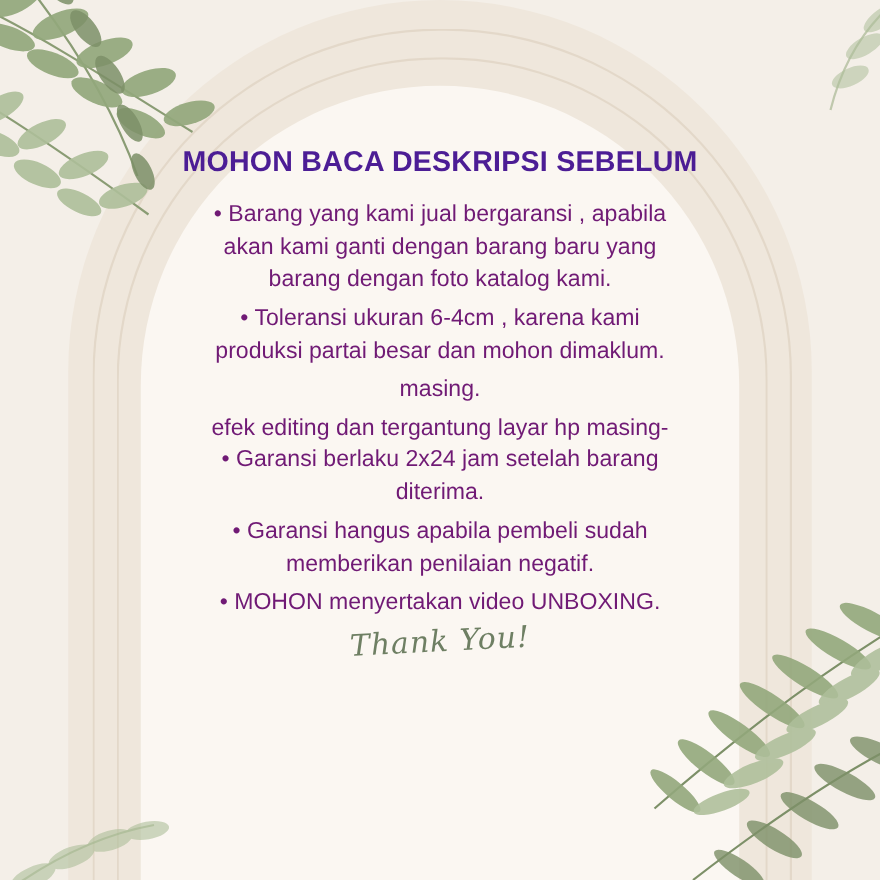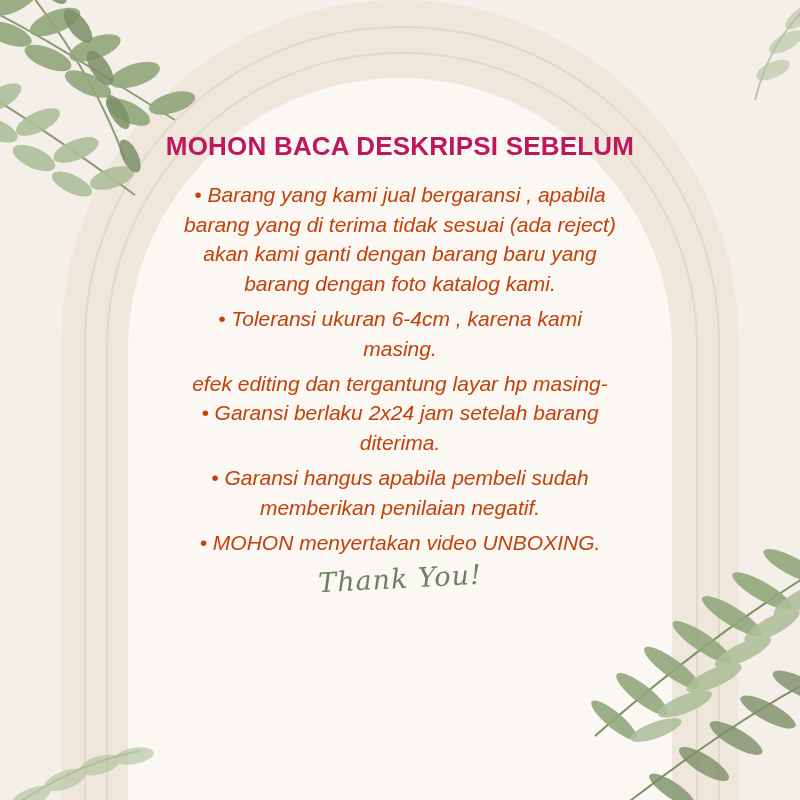--- a/index.html
+++ b/index.html
@@ -63,35 +63,34 @@
     position: absolute;
     left: 128px;
     top: 128px;
     width: 544px;
     text-align: center;
     z-index: 30;
   }
   .title {
     font-size: 26px;
     font-weight: bold;
-    color: #be185d;
+    color: #4c1d95;
     line-height: 1.45;
     letter-spacing: 0.2px;
     margin: 0 18px 14px 18px;
   }
   .lines {
     margin: 0 6px;
   }
   .line {
     font-size: 21px;
-    color: #c2410c;
+    color: #701a75;
     line-height: 1.42;
     margin: 0;
     padding: 0 4px;
-    font-style: italic;
   }
   .para {
     margin-bottom: 5px;
   }
   .signature {
     margin-top: 6px;
     font-family: "DejaVu Serif", serif;
     font-style: italic;
     font-size: 27px;
     color: #6e7f63;
@@ -213,24 +212,24 @@
     </svg>
   </div>
 
   <div class="content">
     <h1 class="title">
       <span>MOHON BACA DESKRIPSI SEBELUM</span><br>
     </h1>
 
     <div class="lines">
       <p class="line">• Barang yang kami jual bergaransi , apabila</p>
-      <p class="line">barang yang di terima tidak sesuai (ada reject)</p>
       <p class="line">akan kami ganti dengan barang baru yang</p>
       <p class="line para">barang dengan foto katalog kami.</p>
       <p class="line">• Toleransi ukuran 6-4cm , karena kami</p>
+      <p class="line para">produksi partai besar dan mohon dimaklum.</p>
       <p class="line para">masing.</p>
       <p class="line">efek editing dan tergantung layar hp masing-</p>
       <p class="line">• Garansi berlaku 2x24 jam setelah barang</p>
       <p class="line para">diterima.</p>
       <p class="line">• Garansi hangus apabila pembeli sudah</p>
       <p class="line para">memberikan penilaian negatif.</p>
       <p class="line">• MOHON menyertakan video UNBOXING.</p>
     </div>
 
     <div class="signature">Thank You!</div>

